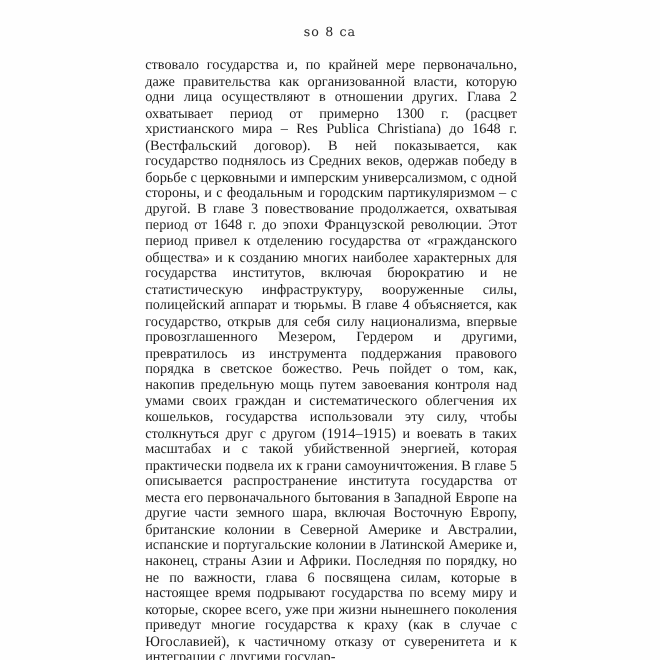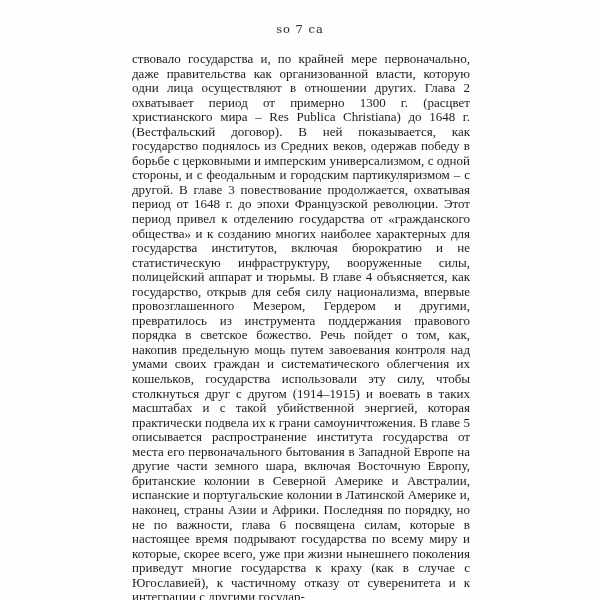--- a/index.html
+++ b/index.html
@@ -49,19 +49,19 @@
   .body-text p {
     margin: 0;
     text-indent: 0;
   }
 </style>
 </head>
 <body>
 
 <div class="page">
 
-  <div class="page-header">so 7 ca</div>
+  <div class="page-header">so 8 ca</div>
 
   <div class="body-text">
     <p>ствовало государства и, по крайней мере первоначально, даже правительства как организованной власти, которую одни лица осуществляют в отношении других. Глава 2 охватывает период от примерно 1300 г. (расцвет христианского мира – Res Publica Christiana) до 1648 г. (Вестфальский договор). В ней показывается, как государство поднялось из Средних веков, одержав победу в борьбе с церковными и имперским универсализмом, с одной стороны, и с феодальным и городским партикуляризмом – с другой. В главе 3 повествование продолжается, охватывая период от 1648 г. до эпохи Французской революции. Этот период привел к отделению государства от «гражданского общества» и к созданию многих наиболее характерных для государства институтов, включая бюрократию и не статистическую инфраструктуру, вооруженные силы, полицейский аппарат и тюрьмы. В главе 4 объясняется, как государство, открыв для себя силу национализма, впервые провозглашенного Мезером, Гердером и другими, превратилось из инструмента поддержания правового порядка в светское божество. Речь пойдет о том, как, накопив предельную мощь путем завоевания контроля над умами своих граждан и систематического облегчения их кошельков, государства использовали эту силу, чтобы столкнуться друг с другом (1914–1915) и воевать в таких масштабах и с такой убийственной энергией, которая практически подвела их к грани самоуничтожения. В главе 5 описывается распространение института государства от места его первоначального бытования в Западной Европе на другие части земного шара, включая Восточную Европу, британские колонии в Северной Америке и Австралии, испанские и португальские колонии в Латинской Америке и, наконец, страны Азии и Африки. Последняя по порядку, но не по важности, глава 6 посвящена силам, которые в настоящее время подрывают государства по всему миру и которые, скорее всего, уже при жизни нынешнего поколения приведут многие государства к краху (как в случае с Югославией), к частичному отказу от суверенитета и к интеграции с другими государ-</p>
   </div>
 
 </div>
 
 </body></html>

